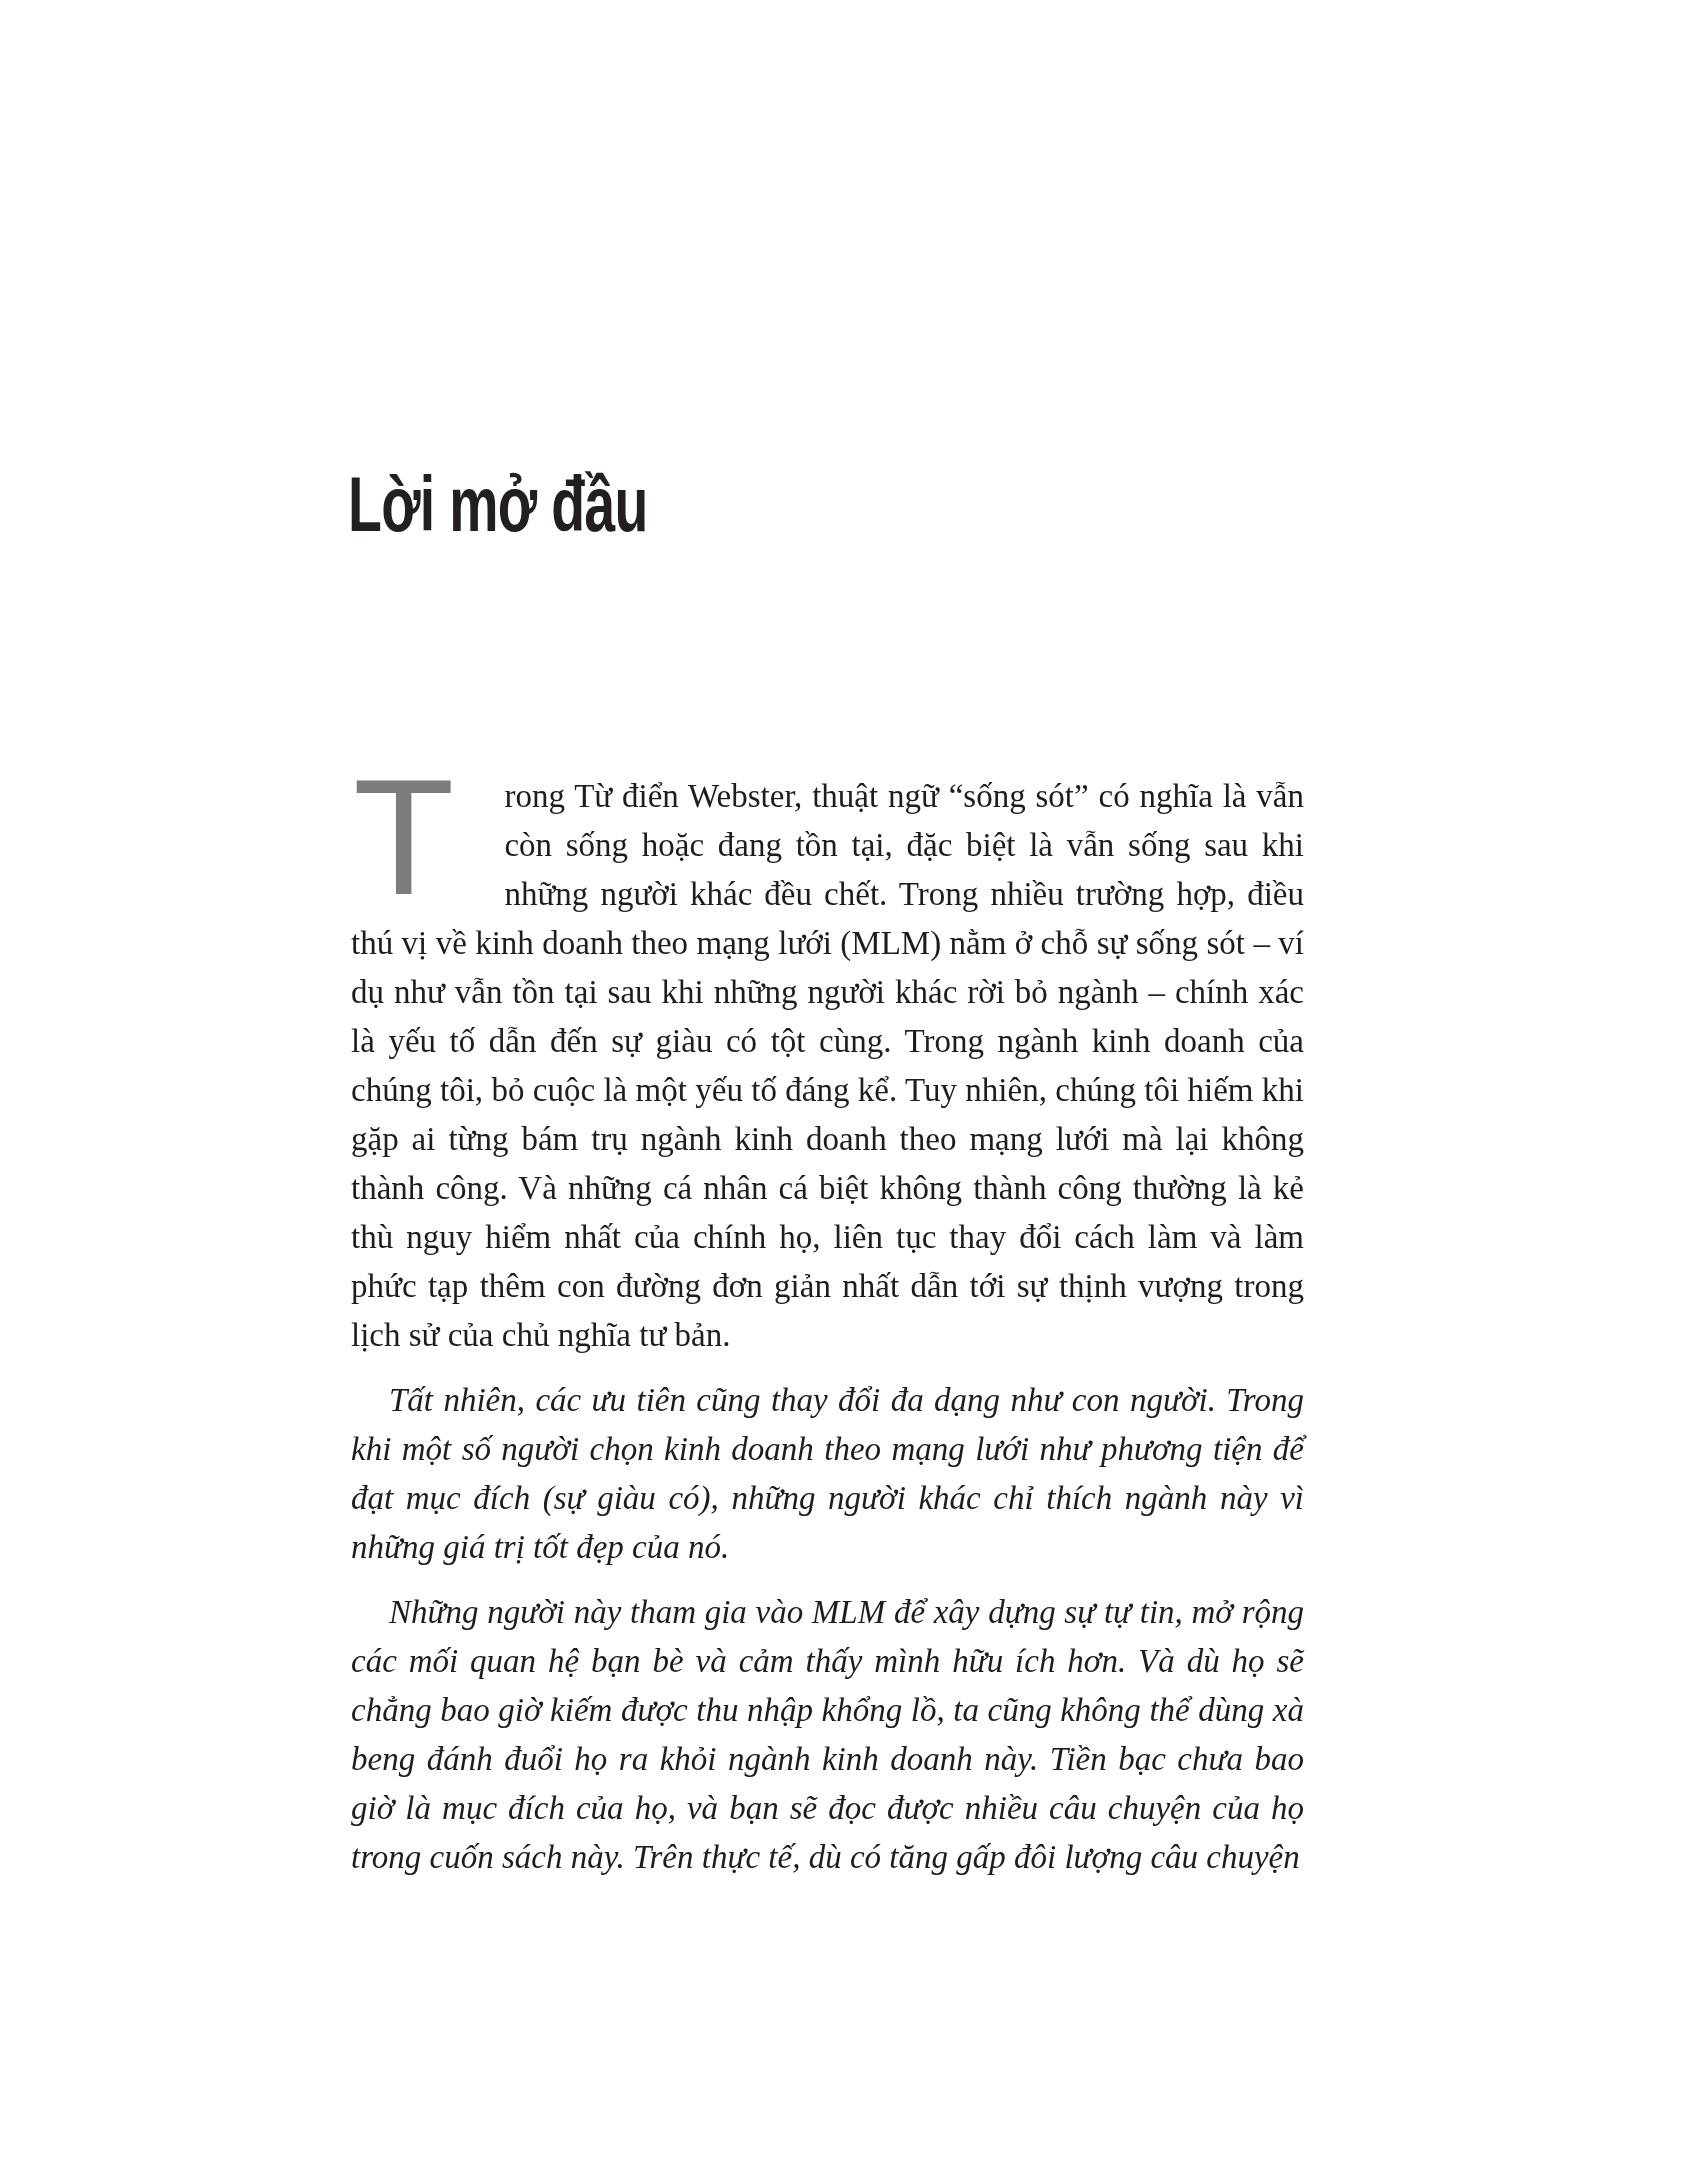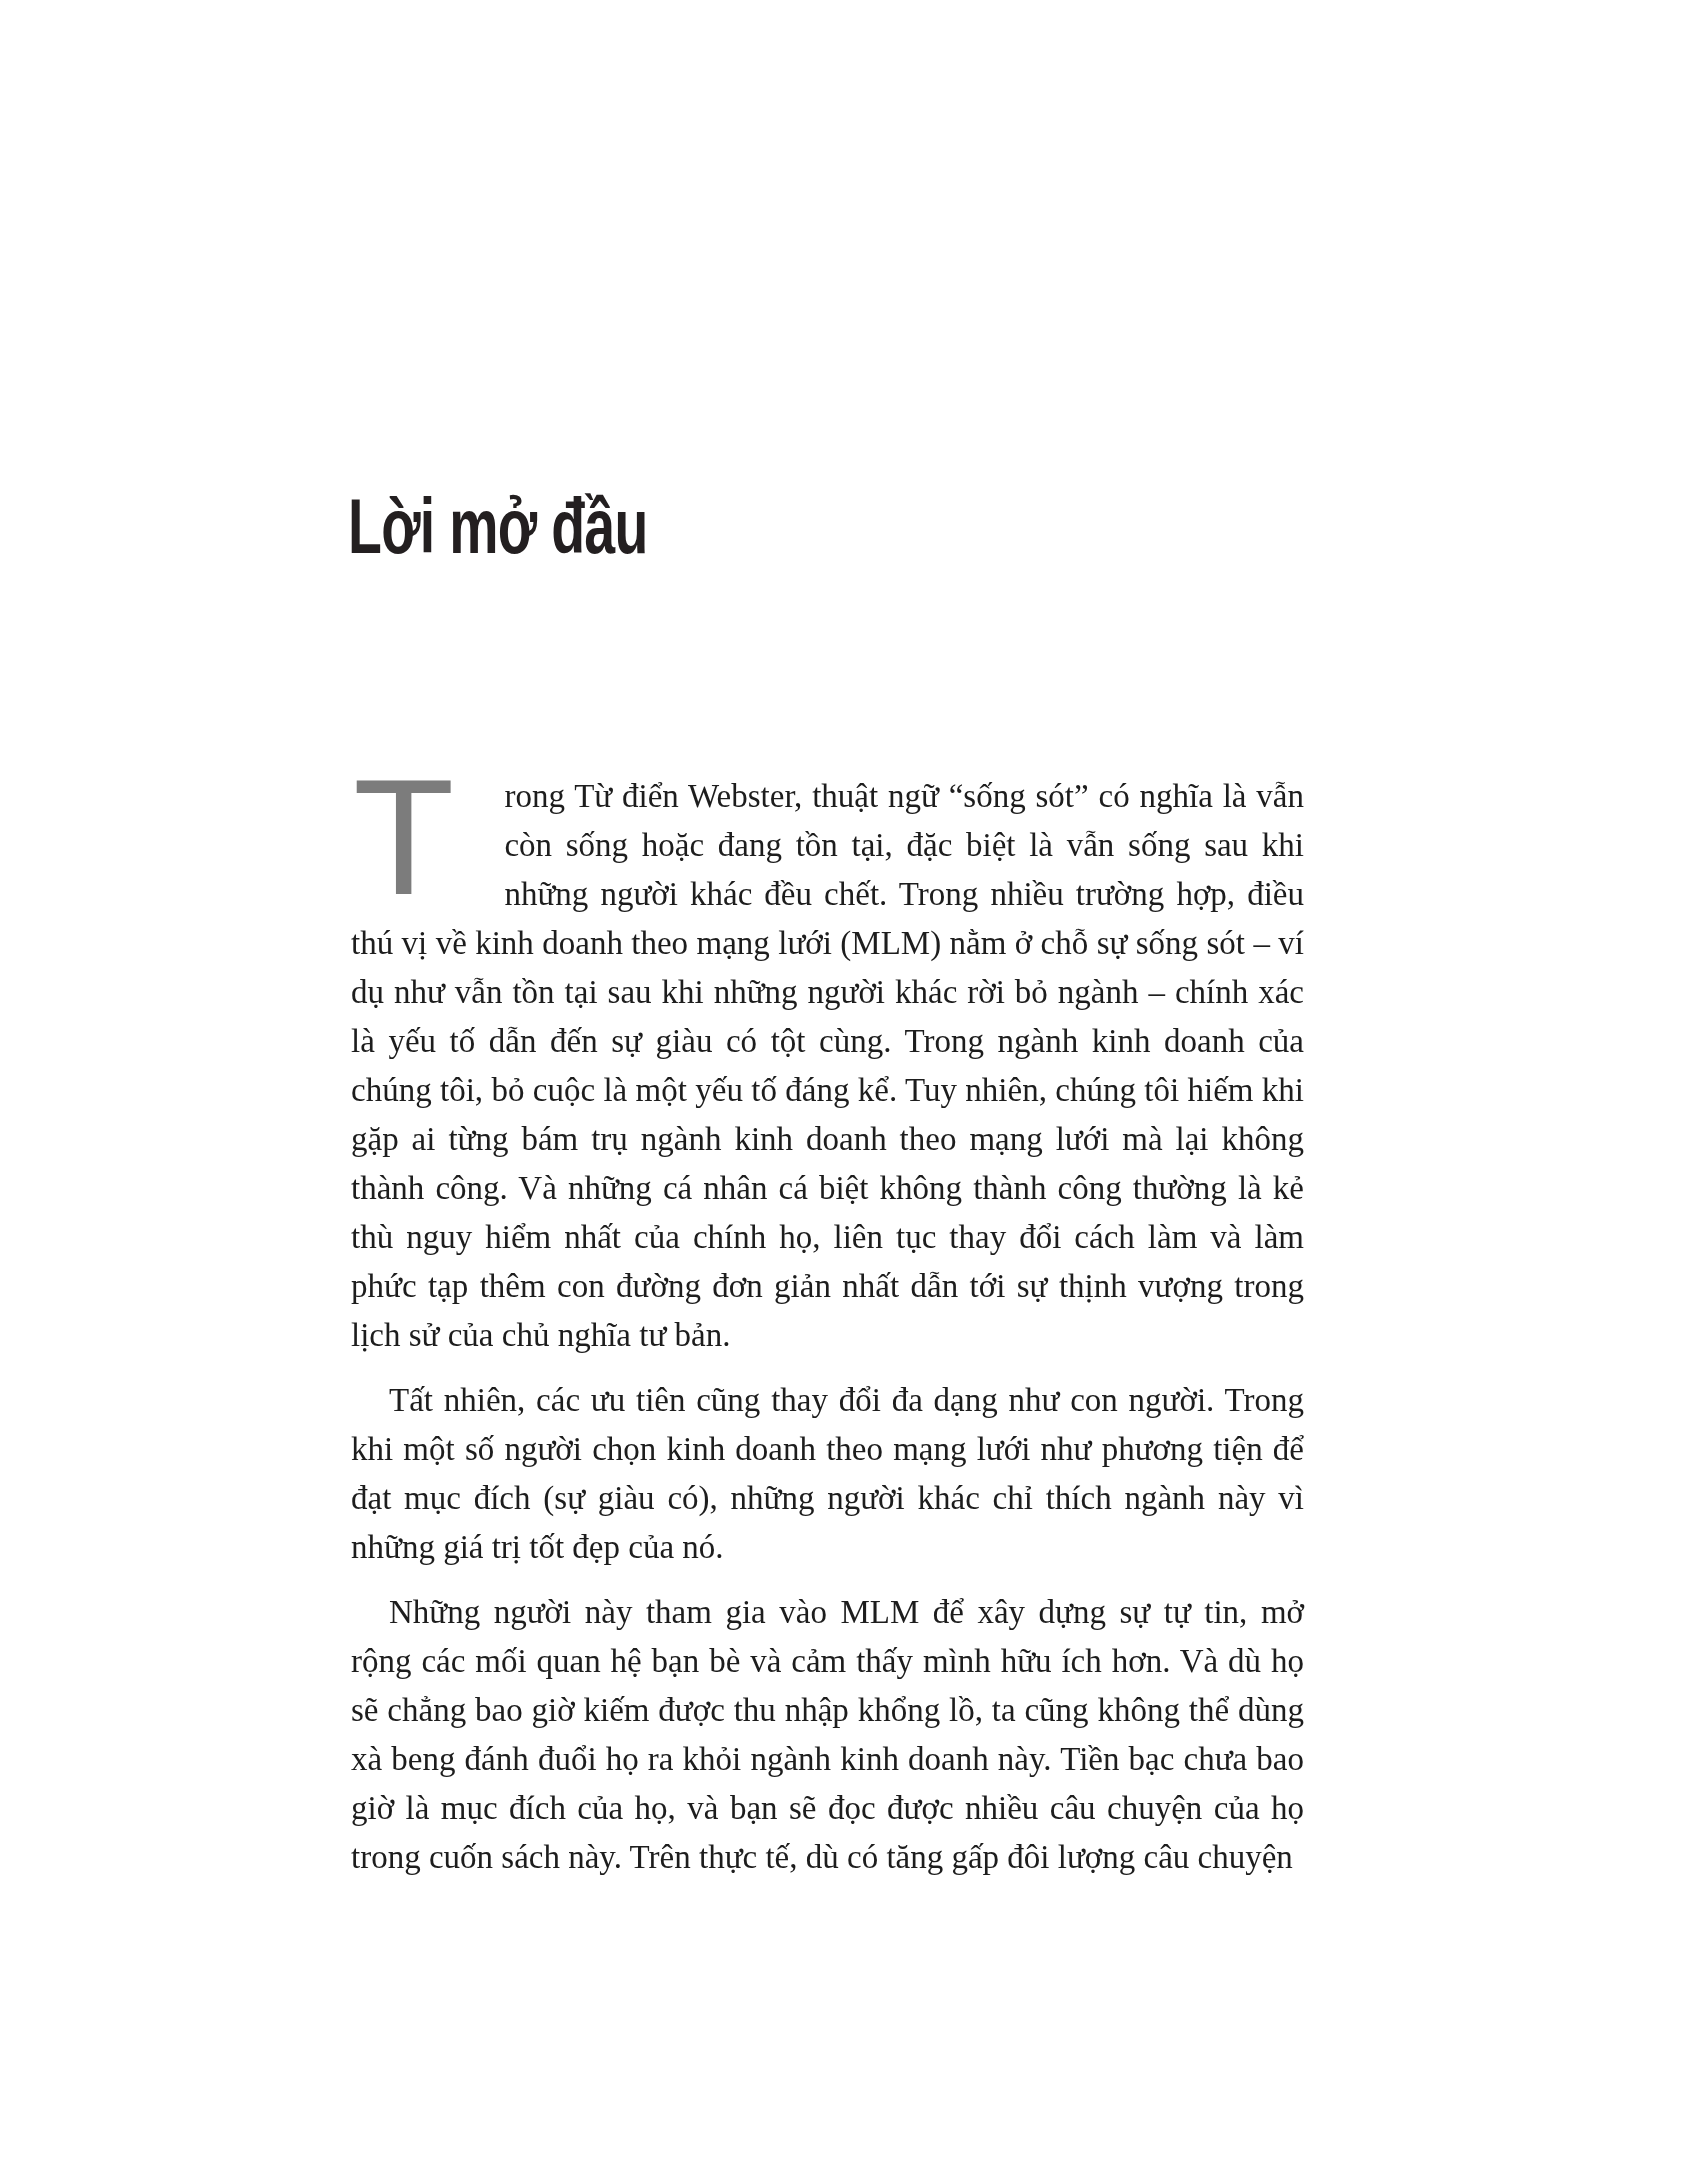--- a/index.html
+++ b/index.html
@@ -10,21 +10,21 @@
   .page {
     position: relative;
     width: 1683px;
     height: 2178px;
     background: #ffffff;
     overflow: hidden;
   }
   .chapter-title {
     position: absolute;
     left: 348px;
-    top: 487px;
+    top: 465px;
     margin: 0;
     font-family: "Liberation Sans", "DejaVu Sans", sans-serif;
     font-size: 77px;
     line-height: 79px;
     font-weight: 700;
     color: #231f20;
   }
   .title-inner {
     display: inline-block;
     transform: scaleX(0.72);
@@ -44,20 +44,21 @@
     text-align: justify;
   }
   .para {
     margin: 0;
   }
   .para + .para {
     margin-top: 16px;
   }
   .para.indent {
     text-indent: 38px;
+    font-style: italic;
   }
   .dropcap {
     float: left;
     font-family: "Liberation Sans", "DejaVu Sans", sans-serif;
     font-weight: 400;
     color: #7c7c7c;
     font-size: 166px;
     line-height: 121px;
     height: 124px;
     margin: 4px 50px 0 2px;

